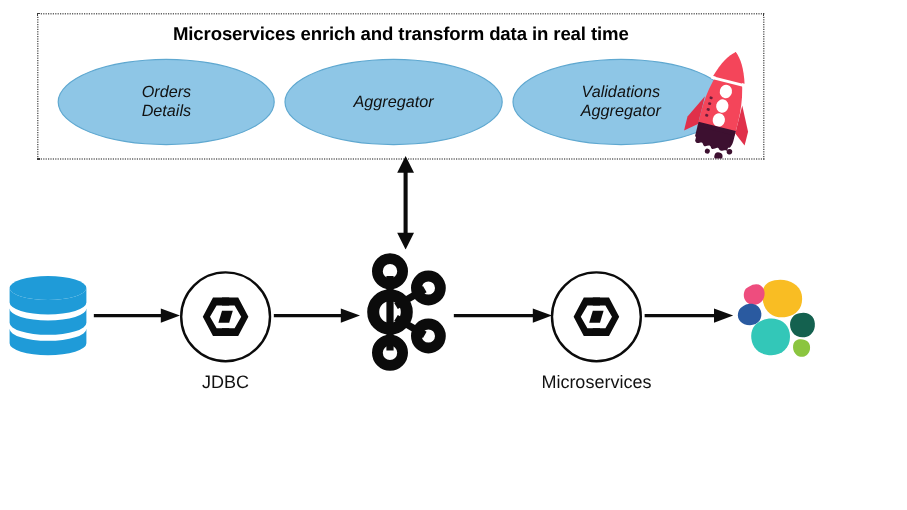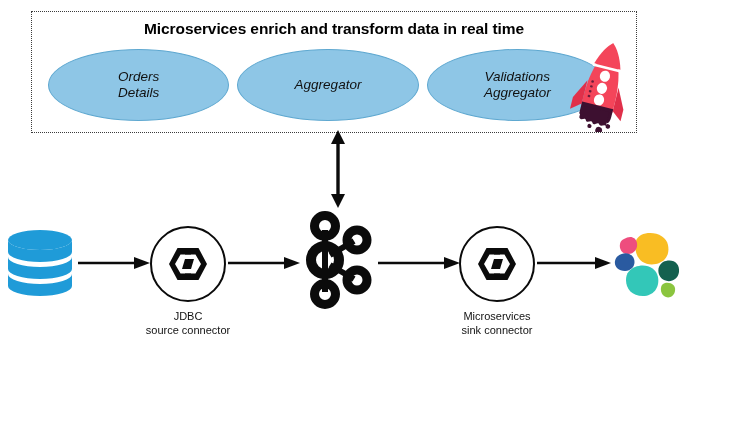--- a/index.html
+++ b/index.html
@@ -121,21 +121,21 @@
     transform: translate(-50%, -50%);
     width: 46px;
     height: 36px;
   }
   .node-label {
     position: absolute;
     top: 84px;
     left: -46px;
     width: 168px;
     text-align: center;
-    font-size: 11px;
+    font-size: 15px;
     line-height: 1.25;
     color: #121212;
     font-family: "Liberation Sans", sans-serif;
   }
 
   #kafka-logo {
     position: absolute;
     left: 300px;
     top: 208px;
     width: 76px;
@@ -236,21 +236,20 @@
 
   <div class="connector-node" id="jdbc-node">
     <div class="connector-circle"></div>
     <svg class="connector-glyph" viewBox="0 0 46 36">
       <path d="M12.5 2 L26 2 L26 8.5 L15.5 8.5 L10 18 L15.5 27.5 L26 27.5 L26 34 L12.5 34 L4 18 Z" fill="#0b0b0b"></path>
       <path d="M33.5 34 L20 34 L20 27.5 L30.5 27.5 L36 18 L30.5 8.5 L20 8.5 L20 2 L33.5 2 L42 18 Z" fill="#0b0b0b"></path>
       <path d="M20 13 L29 13 L26 23 L17 23 Z" fill="#0b0b0b"></path>
     </svg>
     <div class="node-label">
       <span>JDBC</span><br>
-      <span>source connector</span>
     </div>
   </div>
 
   <svg class="flow-arrow" id="arrow-2" viewBox="0 0 72 14">
     <line x1="0" y1="7" x2="60" y2="7" stroke="#0b0b0b" stroke-width="2.6"></line>
     <polygon points="72,7 56,1 56,13" fill="#0b0b0b"></polygon>
   </svg>
 
   <svg id="kafka-logo" viewBox="0 0 76 104">
     <g stroke="#0b0b0b" stroke-width="6" fill="none">
@@ -275,21 +274,20 @@
 
   <div class="connector-node" id="es-node">
     <div class="connector-circle"></div>
     <svg class="connector-glyph" viewBox="0 0 46 36">
       <path d="M12.5 2 L26 2 L26 8.5 L15.5 8.5 L10 18 L15.5 27.5 L26 27.5 L26 34 L12.5 34 L4 18 Z" fill="#0b0b0b"></path>
       <path d="M33.5 34 L20 34 L20 27.5 L30.5 27.5 L36 18 L30.5 8.5 L20 8.5 L20 2 L33.5 2 L42 18 Z" fill="#0b0b0b"></path>
       <path d="M20 13 L29 13 L26 23 L17 23 Z" fill="#0b0b0b"></path>
     </svg>
     <div class="node-label">
       <span>Microservices</span><br>
-      <span>sink connector</span>
     </div>
   </div>
 
   <svg class="flow-arrow" id="arrow-4" viewBox="0 0 74 14">
     <line x1="0" y1="7" x2="62" y2="7" stroke="#0b0b0b" stroke-width="2.6"></line>
     <polygon points="74,7 58,1 58,13" fill="#0b0b0b"></polygon>
   </svg>
 
   <svg id="es-logo" viewBox="0 0 74 70">
 

